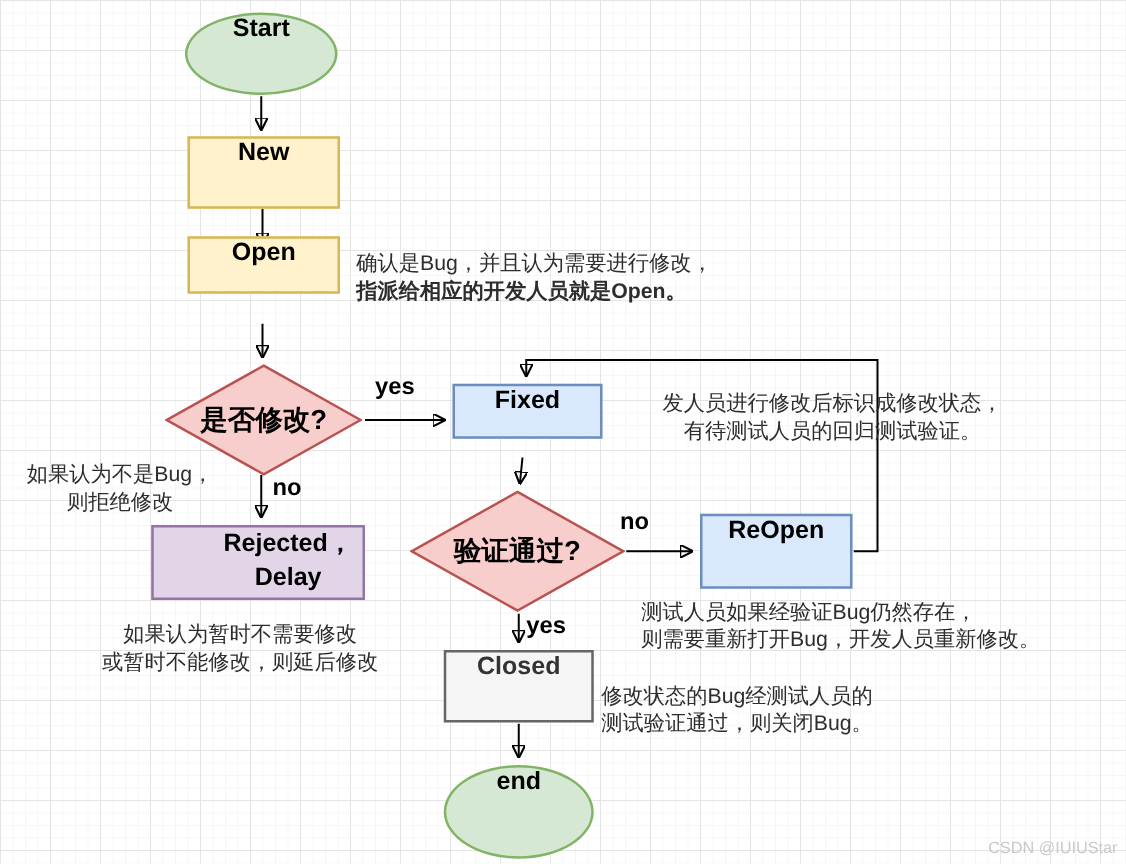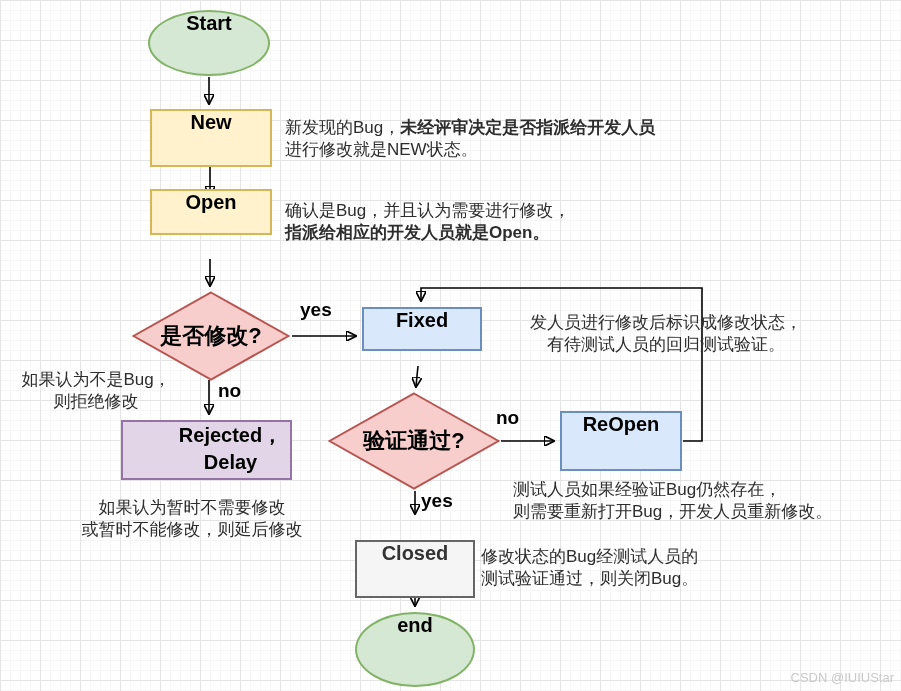--- a/index.html
+++ b/index.html
@@ -26,21 +26,21 @@
     position: absolute;
     display: flex; align-items: flex-start; justify-content: center;
     text-align: center;
     font-weight: bold; font-size: 20px; color: #000;
   }
   .ellipse { border-radius: 50%; }
   .green  { background: #d5e8d4; border: 2px solid #82b366; }
   .yellow { background: #fff2cc; border: 2px solid #d6b656; }
   .blue   { background: #dae8fc; border: 2px solid #6c8ebf; }
   .purple { background: #e1d5e7; border: 2px solid #9673a6; padding-left: 48px; }
-  .gray   { background: #f5f5f5; border: 2px solid #666666; color: #333333; margin-top: 20px; }
+  .gray   { background: #f5f5f5; border: 2px solid #666666; color: #333333; }
 
   .node .two-line { line-height: 27px; }
 
   .diamond { position: absolute; }
   .diamond svg { position: absolute; left: 0; top: 0; width: 100%; height: 100%; }
   .diamond polygon { fill: #f8cecc; stroke: #b85450; stroke-width: 2px; }
   .diamond .dlabel {
     position: absolute; left: 0; top: 0; width: 100%; height: 100%;
     display: flex; align-items: center; justify-content: center;
     font-weight: bold; font-size: 22px; color: #000;
@@ -135,26 +135,20 @@
 
   <div class="node ellipse green" style="left:355px;top:612px;width:120px;height:75px">
     <span>end</span>
   </div>
 
   <div class="edge-label" style="left:300px;top:299px">yes</div>
   <div class="edge-label" style="left:218px;top:380px">no</div>
   <div class="edge-label" style="left:496px;top:407px">no</div>
   <div class="edge-label" style="left:421px;top:490px">yes</div>
 
-  <div class="note" style="left:285px;top:117px">
-    <div>
-      <span>新发现的Bug，</span><span class="bold">未经评审决定是否指派给开发人员</span>
-    </div>
-    <div>进行修改就是NEW状态。</div>
-  </div>
 
   <div class="note" style="left:285px;top:200px">
     <div>确认是Bug，并且认为需要进行修改，</div>
     <div class="bold">指派给相应的开发人员就是Open。</div>
   </div>
 
   <div class="note centered" style="left:5px;top:369px;width:182px">
     <div>如果认为不是Bug，</div>
     <div>则拒绝修改</div>
   </div>

